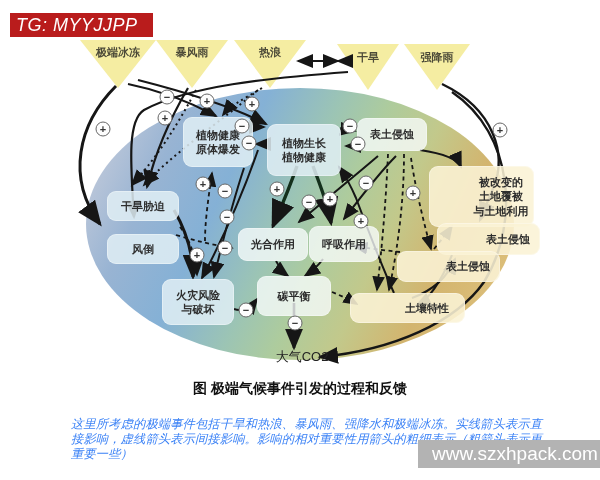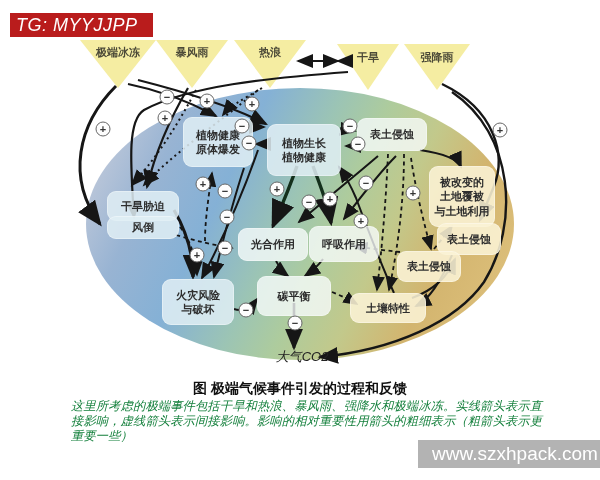--- a/index.html
+++ b/index.html
@@ -4,31 +4,31 @@
 <style>
   html,body{margin:0;padding:0;background:#ffffff;}
   #stage{position:relative;width:600px;height:480px;background:#ffffff;overflow:hidden;
          font-family:"Liberation Sans",sans-serif;}
   #diagram-svg{position:absolute;left:0;top:0;}
   .tri-label{position:absolute;width:80px;text-align:center;font-size:11px;font-weight:bold;
              color:#4c4a38;transform:translate(-50%,-50%);}
   .box{position:absolute;display:flex;align-items:center;justify-content:center;text-align:center;
        border-radius:9px;background:rgba(248,252,252,0.78);box-shadow:0 0 0 1px rgba(255,255,255,0.35) inset;
        font-size:11px;font-weight:bold;color:#2e2e2e;line-height:1.3;white-space:pre-line;}
-  .box.warm{background:rgba(250,243,213,0.88);}
+  .box.warm{background:rgba(250,243,213,0.88);padding-left:39px;}
   .box.cool{background:rgba(224,238,245,0.85);}
   .sign{position:absolute;width:15px;height:15px;border-radius:50%;background:#fdfdfd;
         border:1px solid #676767;box-sizing:border-box;transform:translate(-50%,-50%);
         display:flex;align-items:center;justify-content:center;
         font-size:11px;font-weight:bold;color:#333;line-height:1;}
-  .co2{position:absolute;font-size:13px;color:#222;transform:translate(-50%,-50%);white-space:nowrap;font-style:italic;}
+  .co2{position:absolute;font-size:13px;color:#222;transform:translate(-50%,-50%);white-space:nowrap;}
   .caption{position:absolute;left:0;top:380px;width:600px;text-align:center;
            font-size:14px;font-weight:bold;color:#111;}
-  .desc{position:absolute;left:71px;top:399px;width:471px;font-family:"Liberation Serif",serif;
-        font-style:italic;font-size:12.3px;line-height:1.2;color:#15803d;text-align:justify;}
+  .desc{position:absolute;left:71px;top:417px;width:471px;font-family:"Liberation Serif",serif;
+        font-style:italic;font-size:12.3px;line-height:1.2;color:#3b82f6;text-align:justify;}
   .banner{position:absolute;color:#ffffff;display:flex;align-items:center;}
   .banner.top{left:10px;top:13px;width:137px;height:24px;background:#b91c1c;
               font-size:18px;padding-left:6px;letter-spacing:0.5px;font-style:italic;}
   .banner.bottom{left:418px;top:440px;width:194px;height:28px;background:#b3b3b3;
                  font-size:19px;justify-content:center;}
 </style>
 </head>
 <body>
 
 <div id="stage">
@@ -118,21 +118,21 @@
 
   <div class="box cool" style="left:183px;top:117px;width:70px;height:50px">植物健康
 原体爆发</div>
   <div class="box cool" style="left:267px;top:124px;width:74px;height:52px">植物生长
 植物健康</div>
   <div class="box" style="left:357px;top:118px;width:70px;height:33px">表土侵蚀</div>
   <div class="box warm" style="left:429px;top:166px;width:66px;height:61px">被改变的
 土地覆被
 与土地利用</div>
   <div class="box cool" style="left:107px;top:191px;width:72px;height:30px">干旱胁迫</div>
-  <div class="box cool" style="left:107px;top:216px;width:72px;height:23px">风倒</div>
+  <div class="box cool" style="left:107px;top:234px;width:72px;height:30px">风倒</div>
   <div class="box" style="left:238px;top:228px;width:70px;height:33px">光合作用</div>
   <div class="box" style="left:309px;top:226px;width:70px;height:36px">呼吸作用</div>
   <div class="box warm" style="left:437px;top:223px;width:64px;height:32px">表土侵蚀</div>
   <div class="box cool" style="left:162px;top:279px;width:72px;height:46px">火灾风险
 与破坏</div>
   <div class="box warm" style="left:397px;top:251px;width:64px;height:31px">表土侵蚀</div>
   <div class="box" style="left:257px;top:276px;width:74px;height:40px">碳平衡</div>
   <div class="box warm" style="left:350px;top:293px;width:76px;height:30px">土壤特性</div>
 
   <div class="sign" style="left:167px;top:97px">−</div>

